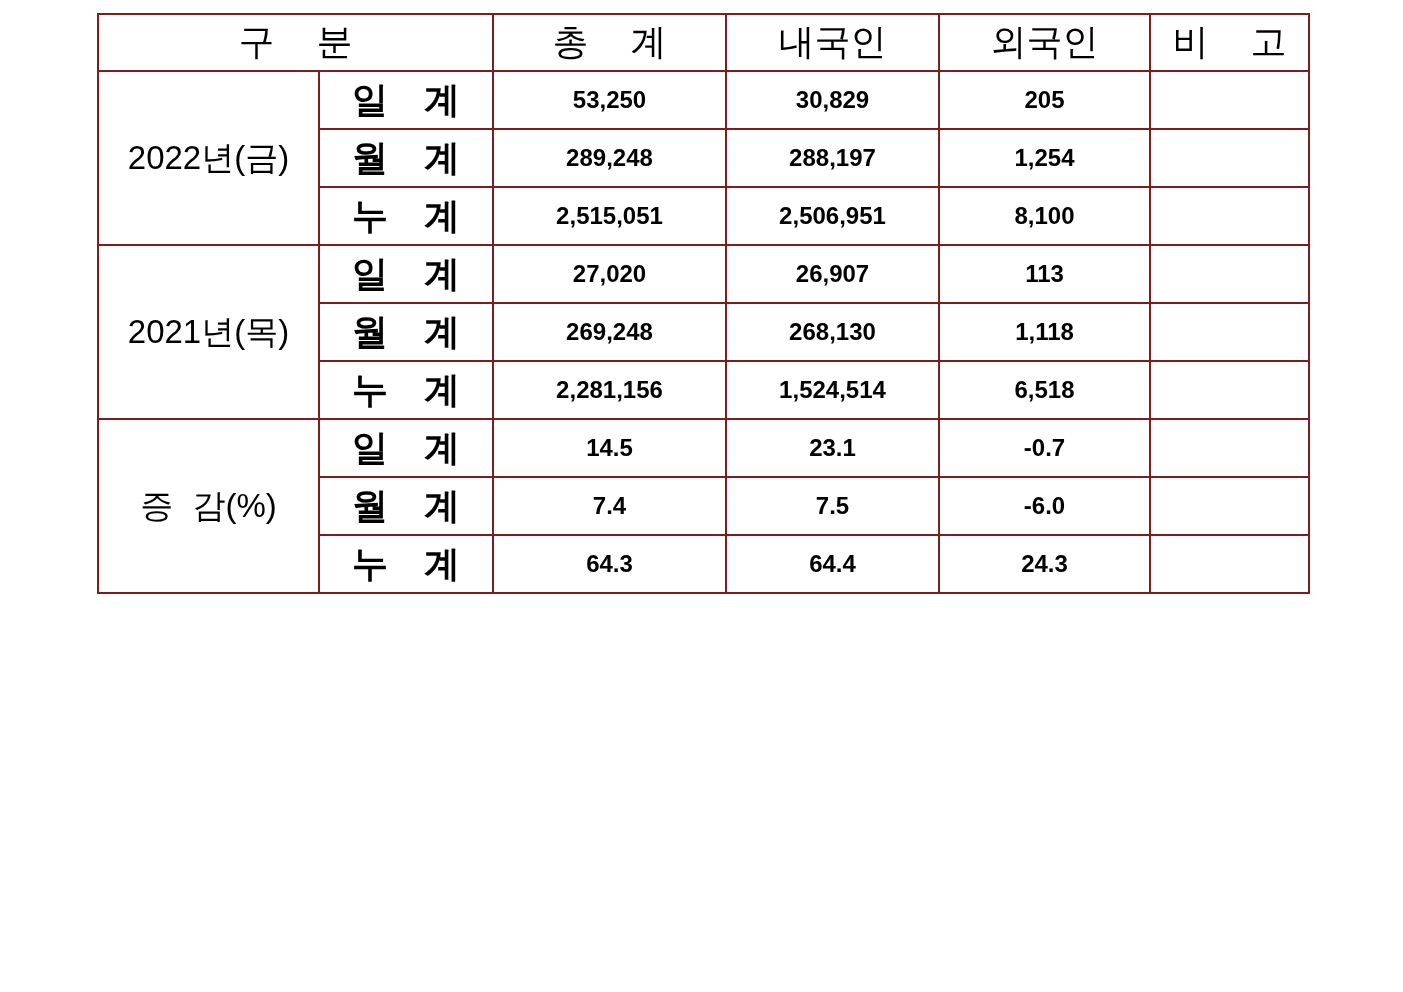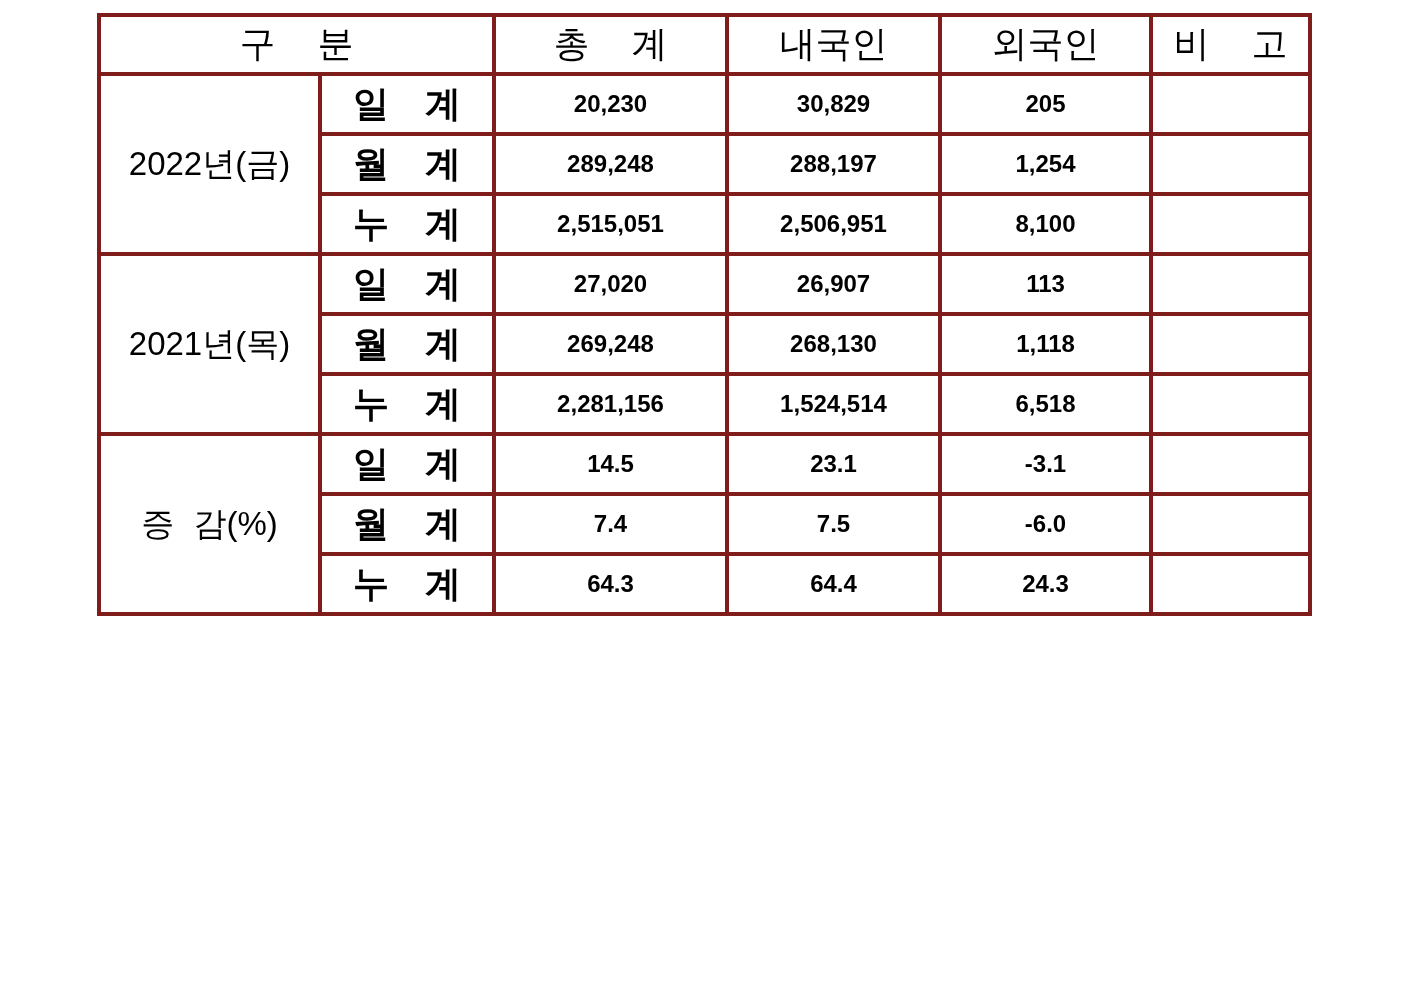--- a/index.html
+++ b/index.html
@@ -34,21 +34,21 @@
     word-spacing: 5px;
     font-weight: 400;
   }
   table.main-table {
     border-collapse: collapse;
     table-layout: fixed;
     margin: 13px 0 0 97px;
   }
   table.main-table th,
   table.main-table td {
-    border: 4px solid #7f1d1d;
+    border: 2px solid #7f1d1d;
     text-align: center;
     vertical-align: middle;
     padding: 0;
     overflow: hidden;
   }
   th.hdr {
     height: 55px;
     font-size: 36px;
     font-weight: 400;
     word-spacing: 32px;
@@ -95,21 +95,21 @@
         <th class="hdr">내국인</th>
         <th class="hdr">외국인</th>
         <th class="hdr">비 고</th>
       </tr>
     </thead>
     <tbody>
 
       <tr>
         <td class="grp" rowspan="3">2022년(금)</td>
         <td class="lbl">일 계</td>
-        <td class="num">20,230</td>
+        <td class="num">53,250</td>
         <td class="num">30,829</td>
         <td class="num">205</td>
         <td class="note"></td>
       </tr>
       <tr>
         <td class="lbl">월 계</td>
         <td class="num">289,248</td>
         <td class="num">288,197</td>
         <td class="num">1,254</td>
         <td class="note"></td>
@@ -143,21 +143,21 @@
         <td class="num">1,524,514</td>
         <td class="num">6,518</td>
         <td class="note"></td>
       </tr>
 
       <tr>
         <td class="grp" rowspan="3">증 감(%)</td>
         <td class="lbl">일 계</td>
         <td class="num">14.5</td>
         <td class="num">23.1</td>
-        <td class="num">-3.1</td>
+        <td class="num">-0.7</td>
         <td class="note"></td>
       </tr>
       <tr>
         <td class="lbl">월 계</td>
         <td class="num">7.4</td>
         <td class="num">7.5</td>
         <td class="num">-6.0</td>
         <td class="note"></td>
       </tr>
       <tr>

